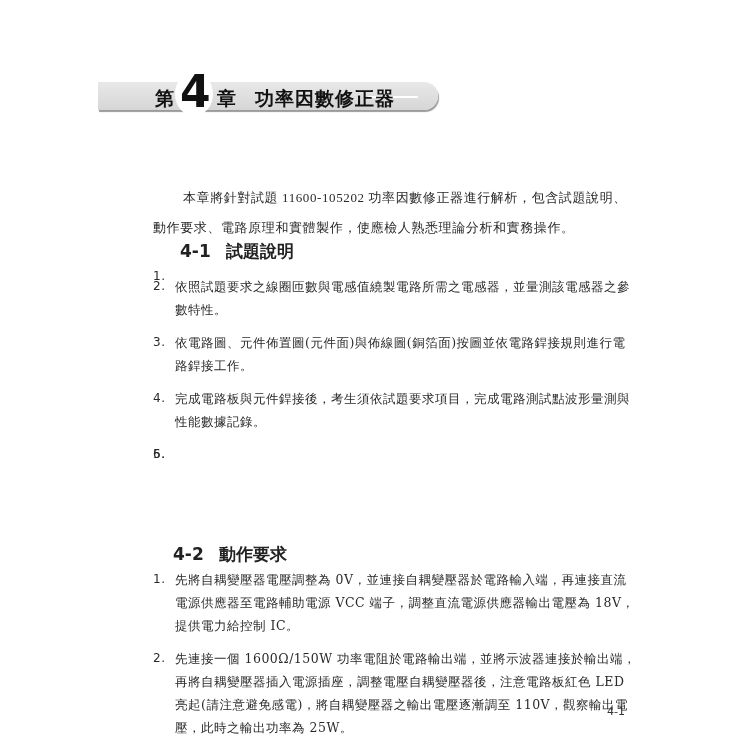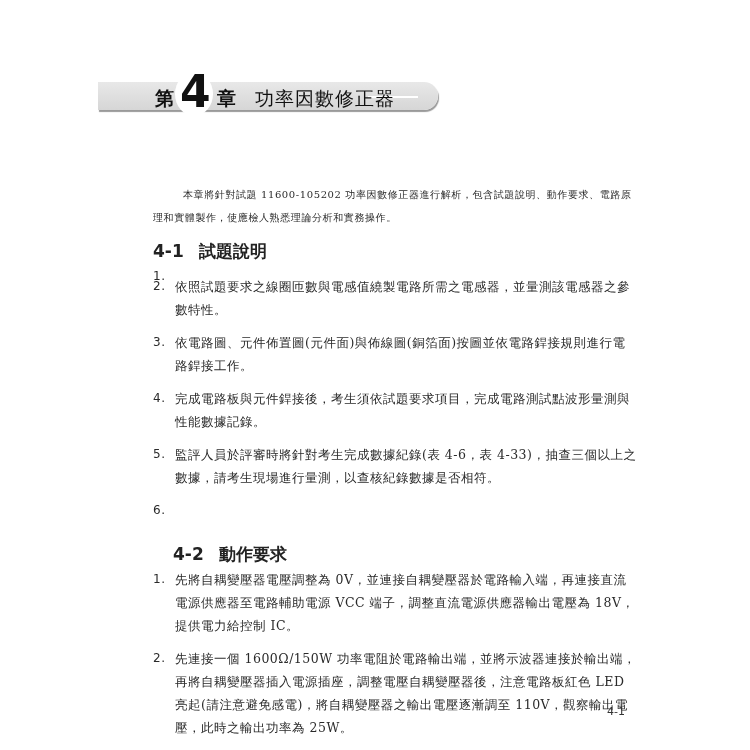--- a/index.html
+++ b/index.html
@@ -6,22 +6,22 @@
     body { width: 750px; height: 750px; position: relative; overflow: hidden;
            font-family: "DejaVu Serif", "Liberation Serif", serif; color: #2a2a2a; }
     .banner { position: absolute; left: 98px; top: 82px; width: 340px; height: 28px;
               background: linear-gradient(#e8e8e8, #d6d6d6); border-radius: 0 14px 14px 0;
               box-shadow: 1px 2px 1px #9a9a9a; }
     .banner-line { position: absolute; right: 20px; top: 14px; width: 50px; height: 2px; background: #ffffff; }
     .chap-prefix { position: absolute; left: 155px; top: 86px; font-size: 19px; font-weight: bold; color: #111; }
     .chap-num-bg { position: absolute; left: 175px; top: 72px; width: 38px; height: 44px; background: #fff; border-radius: 50%; }
     .chap-num { position: absolute; left: 180px; top: 66px; font-family: "DejaVu Sans", sans-serif; font-size: 44px; font-weight: bold; color: #111; line-height: 52px; }
     .chap-suffix { position: absolute; left: 217px; top: 86px; font-size: 19px; font-weight: bold; color: #111; }
-    .chap-title { position: absolute; left: 255px; top: 86px; font-size: 19px; font-weight: normal; color: #111; letter-spacing: 1px; }
-    .intro { position: absolute; left: 153px; top: 183px; width: 480px; font-size: 10px; line-height: 23px; text-indent: 30px; margin-left: -30px; padding-left: 0; letter-spacing: 0.6px; }
+    .chap-title { position: absolute; left: 255px; top: 86px; font-size: 19px; font-weight: bold; color: #111; letter-spacing: 1px; }
+    .intro { position: absolute; left: 153px; top: 183px; width: 480px; font-size: 13px; line-height: 30px; text-indent: 30px; margin-left: -30px; padding-left: 0; letter-spacing: 0.6px; font-family: Liberation Serif, serif; }
     .intro { left: 153px; }
     .section-title { position: absolute; left: 153px; font-family: "DejaVu Sans", sans-serif; font-size: 17px; font-weight: bold; color: #222; }
     .section-title .num { display: inline-block; width: 46px; }
     .list { position: absolute; left: 153px; width: 485px; margin: 0; padding: 0; list-style: none; }
     .list li { position: relative; padding-left: 22px; font-size: 12.5px; line-height: 23px; letter-spacing: 0.5px; }
     .list li .idx { position: absolute; left: 0; top: 0; font-family: "DejaVu Sans", sans-serif; font-size: 12px; }
     .page-num { position: absolute; left: 607px; top: 705px; font-family: "DejaVu Sans", sans-serif; font-size: 11px; color: #333; }
   </style>
 </head>
 <body>
@@ -30,30 +30,30 @@
   <div class="banner-line"></div>
 </div>
 <span class="chap-prefix">第</span>
 <div class="chap-num-bg"></div>
 <span class="chap-num">4</span>
 <span class="chap-suffix">章</span>
 <span class="chap-title">功率因數修正器</span>
 
 <p class="intro" style="margin:0;">本章將針對試題 11600-105202 功率因數修正器進行解析，包含試題說明、動作要求、電路原理和實體製作，使應檢人熟悉理論分析和實務操作。</p>
 
-<div class="section-title" style="top:240px;">
+<div class="section-title" style="top:240px;margin-left:27px;">
   <span class="num">4-1</span><span>試題說明</span>
 </div>
 
 <ul class="list" style="top:265px;">
   <li style="margin-bottom:10px;"><span class="idx">1.</span></li>
   <li style="margin-bottom:10px;"><span class="idx">2.</span><span>依照試題要求之線圈匝數與電感值繞製電路所需之電感器，並量測該電感器之參數特性。</span></li>
   <li style="margin-bottom:10px;"><span class="idx">3.</span><span>依電路圖、元件佈置圖(元件面)與佈線圖(銅箔面)按圖並依電路銲接規則進行電路銲接工作。</span></li>
   <li style="margin-bottom:10px;"><span class="idx">4.</span><span>完成電路板與元件銲接後，考生須依試題要求項目，完成電路測試點波形量測與性能數據記錄。</span></li>
-  <li style="margin-bottom:10px;"><span class="idx">5.</span><span>監評人員於評審時將針對考生完成數據紀錄(表 4-6，表 4-33)，抽查三個以上之數據，請考生現場進行量測，以查核紀錄數據是否相符。</span></li>
+  <li style="margin-bottom:10px;"><span class="idx">5.</span></li>
   <li><span class="idx">6.</span></li>
 </ul>
 
 <div class="section-title" style="top:543px;margin-left:20px;">
   <span class="num">4-2</span><span>動作要求</span>
 </div>
 
 <ul class="list" style="top:568px;">
   <li style="margin-bottom:10px;"><span class="idx">1.</span><span>先將自耦變壓器電壓調整為 0V，並連接自耦變壓器於電路輸入端，再連接直流電源供應器至電路輔助電源 VCC 端子，調整直流電源供應器輸出電壓為 18V，提供電力給控制 IC。</span></li>
   <li><span class="idx">2.</span><span>先連接一個 1600Ω/150W 功率電阻於電路輸出端，並將示波器連接於輸出端，再將自耦變壓器插入電源插座，調整電壓自耦變壓器後，注意電路板紅色 LED 亮起(請注意避免感電)，將自耦變壓器之輸出電壓逐漸調至 110V，觀察輸出電壓，此時之輸出功率為 25W。</span></li>

